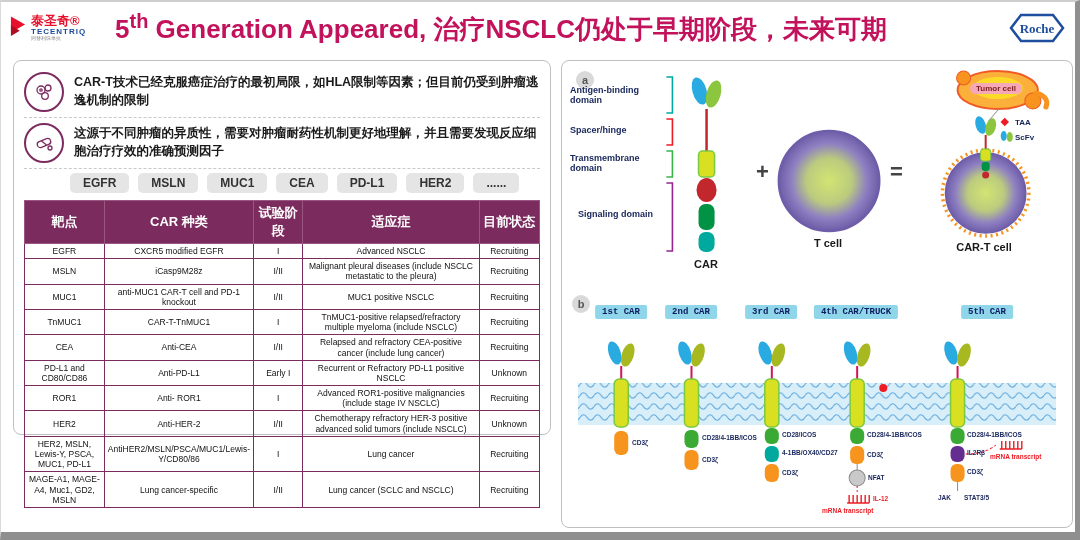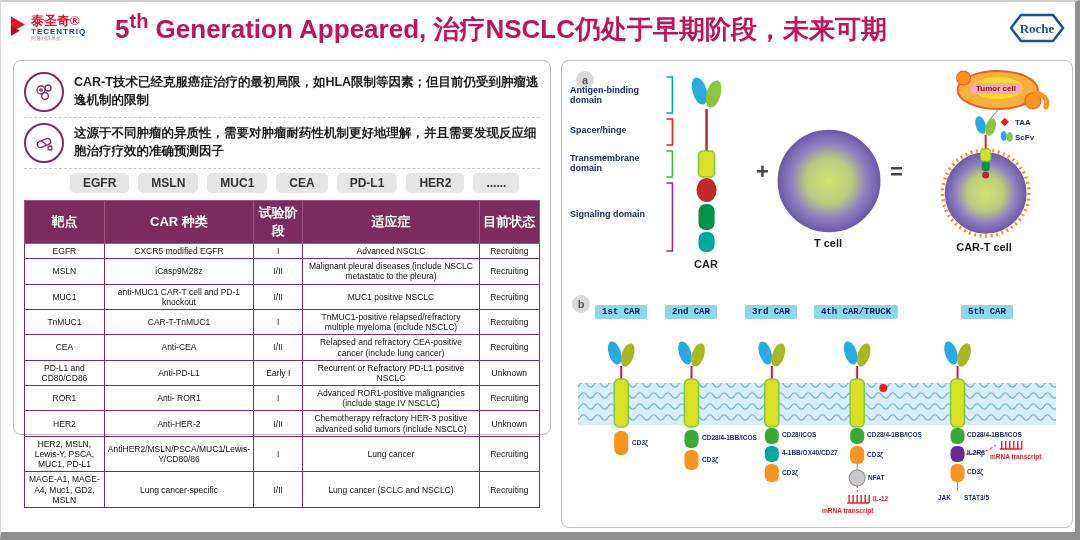--- a/index.html
+++ b/index.html
@@ -251,21 +251,21 @@
         <line x1="431" y1="46" x2="421" y2="58" stroke="#999" stroke-width="1"></line>
         <rect x="434" y="56" width="6" height="6" transform="rotate(45 437 59)" fill="#ED1C24"></rect>
         <ellipse cx="436" cy="73" rx="3" ry="5" fill="#29ABE2"></ellipse>
         <ellipse cx="442" cy="74" rx="3" ry="5" fill="#8CC63F"></ellipse>
       </svg>
 
       <div class="badge" style="left:10px;top:8px;">a</div>
       <div class="dlab dlab-a" style="left:4px;top:22px;">Antigen-binding domain</div>
       <div class="dlab dlab-a" style="left:4px;top:62px;">Spacer/hinge</div>
       <div class="dlab dlab-a" style="left:4px;top:90px;">Transmembrane domain</div>
-      <div class="dlab dlab-a" style="left:4px;top:146px;">Signaling domain</div>
+      <div class="dlab dlab-a" style="left:12px;top:146px;">Signaling domain</div>
       <div class="cellcap" style="left:110px;top:195px;width:60px;">CAR</div>
       <div class="op" style="left:190px;top:96px;">+</div>
       <div class="cellcap" style="left:230px;top:174px;width:64px;">T cell</div>
       <div class="op" style="left:324px;top:96px;">=</div>
       <div class="cellcap" style="left:378px;top:178px;width:80px;">CAR-T cell</div>
       <div class="tumor-pill" style="left:430px;top:20px;">Tumor cell</div>
       <div class="small-lab" style="left:449px;top:55px;text-align:right;">TAA</div>
       <div class="small-lab" style="left:449px;top:70px;">ScFv</div>
     </div>
 

